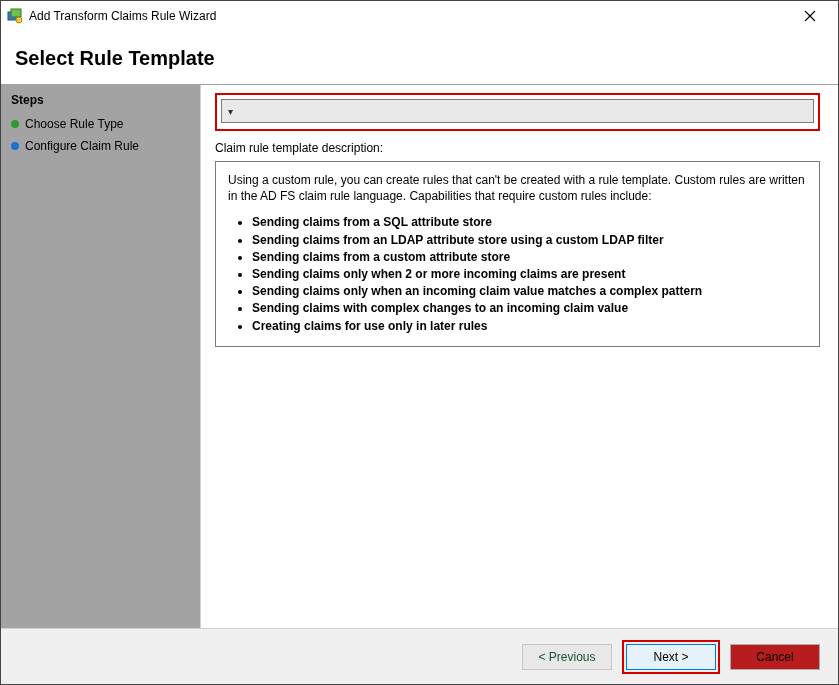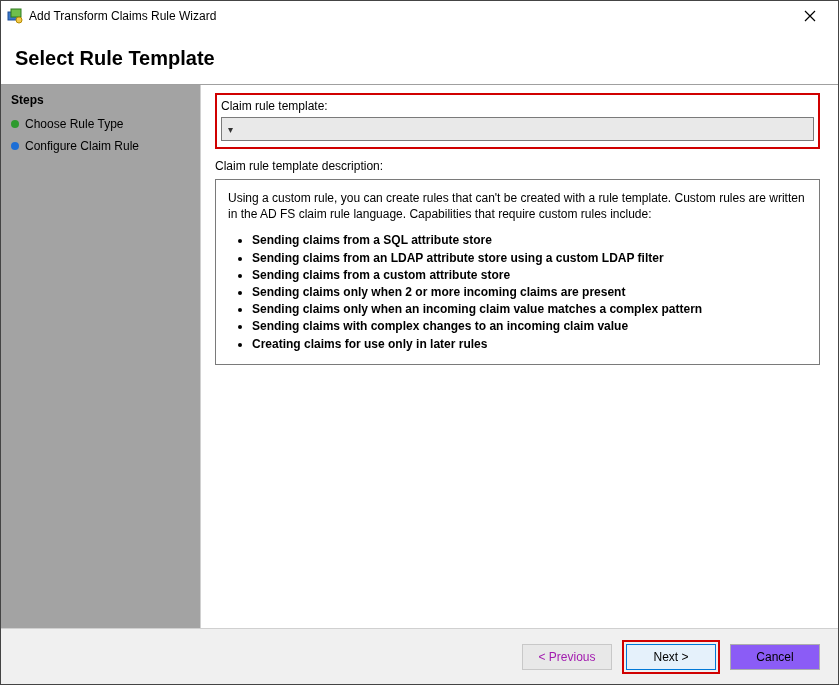--- a/index.html
+++ b/index.html
@@ -110,28 +110,28 @@
     display: flex;
     align-items: center;
     justify-content: flex-end;
     gap: 10px;
     padding-right: 18px;
   }
   .btn {
     width: 90px;
     height: 26px;
     border: 1px solid #adadad;
-    background: #8b5cf6;
+    background: #b91c1c;
     font-family: inherit;
     font-size: 12px;
     cursor: pointer;
     padding: 0;
   }
   .btn:disabled {
-    color: #a21caf;
+    color: #14532d;
     border-color: #c8c8c8;
     background: #e8e8e8;
     cursor: default;
   }
   .btn-primary {
     border: 1px solid #0078d7;
     background: #e5f1fb;
   }
   .highlight-next {
     border: 2px solid #d00000;
@@ -173,21 +173,20 @@
     </div>
     <div class="step-item">
       <span class="bullet bullet-blue"></span>
       <span>Configure Claim Rule</span>
     </div>
   </div>
 
   <div class="content">
 
     <div class="redbox">
-      <p class="label-text">Claim rule template:</p>
       <div class="combo">
         <span class="combo-caret">▾</span>
       </div>
     </div>
 
     <p class="desc-label">Claim rule template description:</p>
 
     <div class="desc-box">
       <p>Using a custom rule, you can create rules that can't be created with a rule template.  Custom rules are written in the AD FS claim rule language.  Capabilities that require custom rules include:</p>
       <ul>

